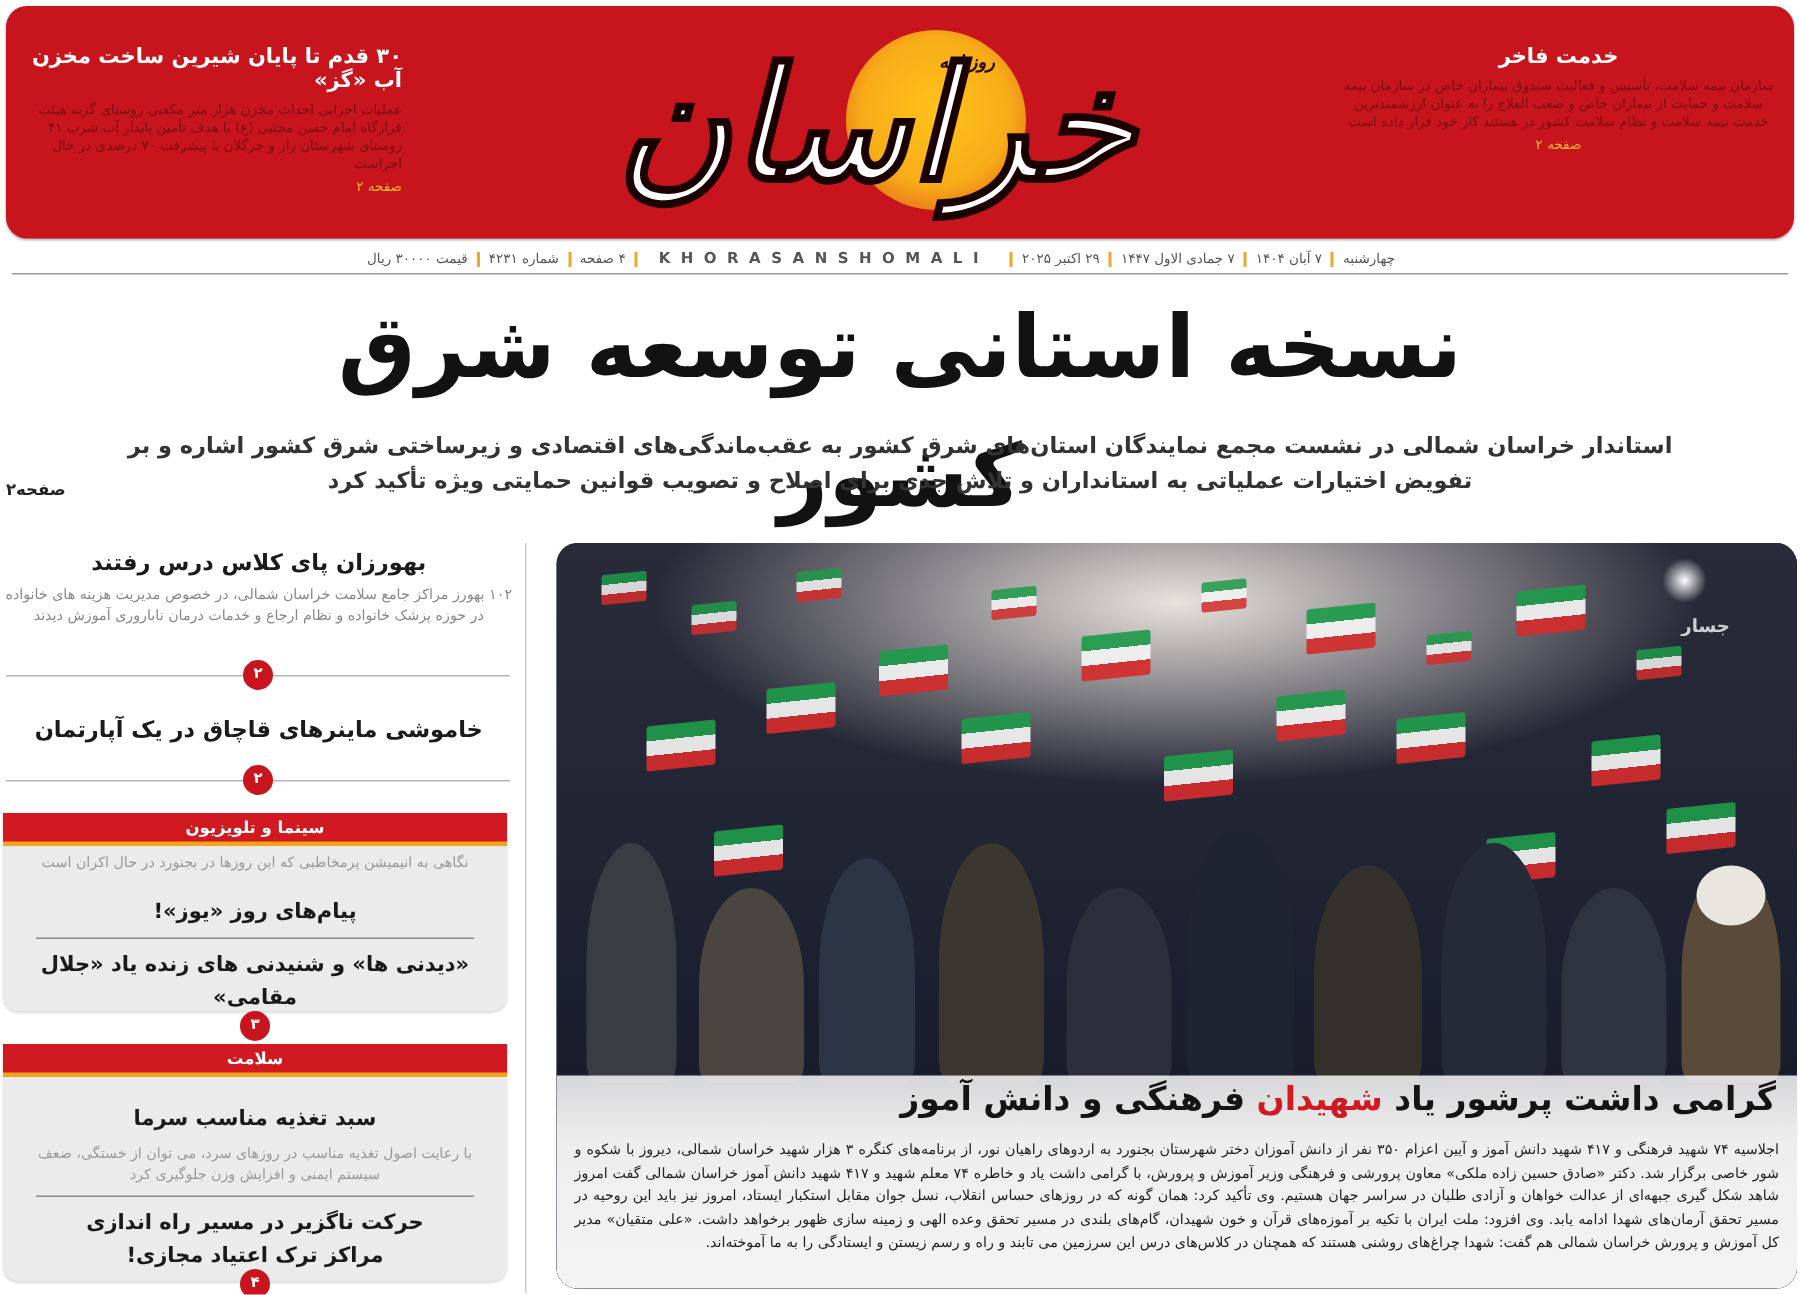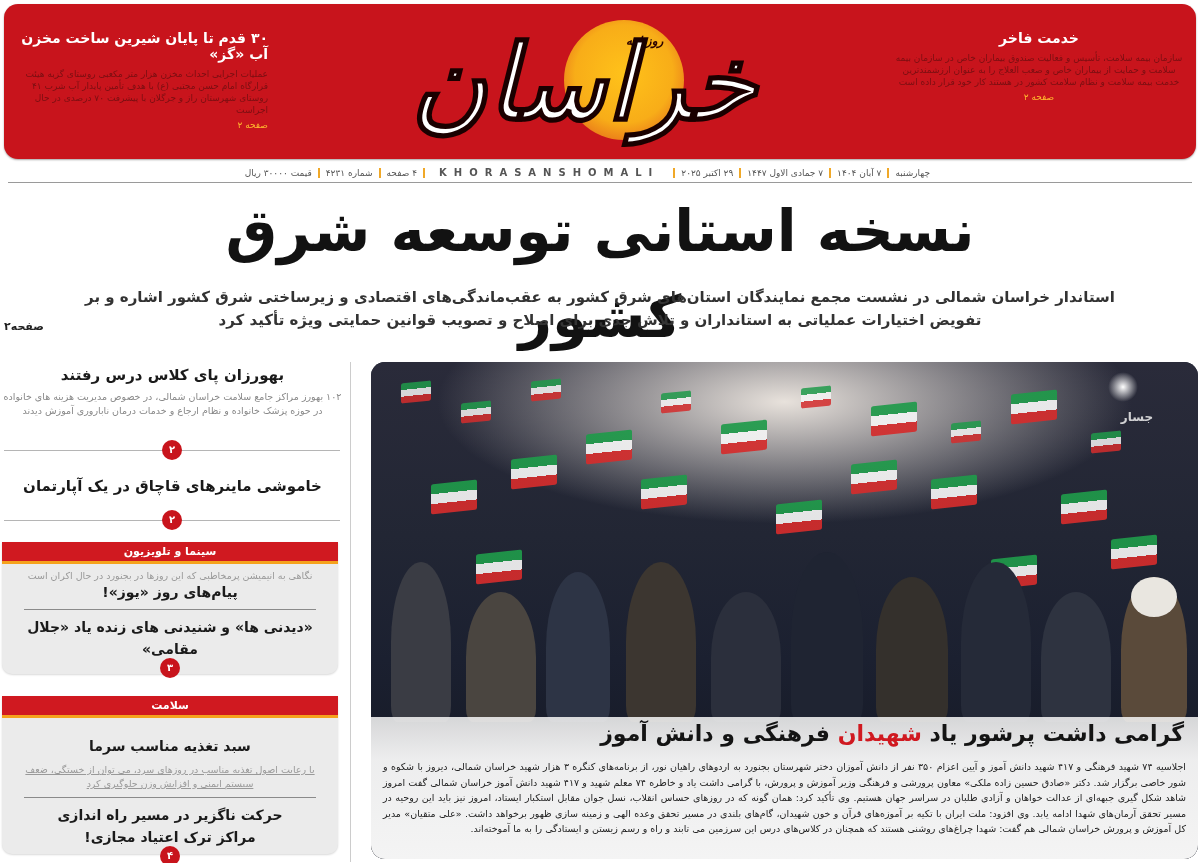--- a/index.html
+++ b/index.html
@@ -73,21 +73,21 @@
     position: absolute; left: 2px; width: 336px; background: #ebebeb; border-radius: 0 0 10px 10px;
     box-shadow: 0 1px 2px rgba(0,0,0,0.15);
   }
   .section-head {
     height: 22px; background: #d01920; border-bottom: 3px solid #f5a21c;
     color: #fff; font-size: 11px; font-weight: bold; text-align: center; line-height: 20px;
   }
   .section-box .inner-rule { height: 1px; background: #8a8a8a; margin: 6px 22px; }
   .section-box .sb-kicker { font-size: 9.5px; color: #999; text-align: center; margin-top: 6px; }
   .section-box .sb-title { font-weight: bold; font-size: 14px; text-align: center; color: #1a1a1a; line-height: 22px; }
-  .section-box .sb-body { font-size: 9.5px; color: #999; text-align: center; line-height: 14px; padding: 0 10px; text-decoration: underline; }
+  .section-box .sb-body { font-size: 9.5px; color: #999; text-align: center; line-height: 14px; padding: 0 10px; }
   .box-badge { position: relative; height: 12px; }
   .box-badge .badge { top: -2px; }
 
   
   .photo {
     position: absolute; left: 371px; top: 362px; width: 827px; height: 497px; border-radius: 14px; overflow: hidden;
     background: #1d2433;
   }
   .photo .bg {
     position: absolute; inset: 0;
@@ -173,21 +173,21 @@
     <div class="story-title">خاموشی ماینرهای قاچاق در یک آپارتمان</div>
   </div>
   <div class="divider-badge" style="top: 158px;">
     <div class="line"></div>
     <div class="badge">۲</div>
   </div>
 
   <section class="section-box" style="top: 190px; height: 132px;">
     <div class="section-head">سینما و تلویزیون</div>
     <div class="sb-kicker">نگاهی به انیمیشن پرمخاطبی که این روزها در بجنورد در حال اکران است</div>
-    <div class="sb-title" style="margin-top:0;">پیام‌های روز «یوز»!</div>
+    <div class="sb-title" style="margin-top:16px;">پیام‌های روز «یوز»!</div>
     <div class="inner-rule"></div>
     <div class="sb-title">«دیدنی ها» و شنیدنی های زنده یاد «جلال مقامی»</div>
     <div class="box-badge">
       <div class="badge">۳</div>
     </div>
   </section>
 
   <section class="section-box" style="top: 344px; height: 158px;">
     <div class="section-head">سلامت</div>
     <div class="sb-title" style="margin-top:17px;">سبد تغذیه مناسب سرما</div>

